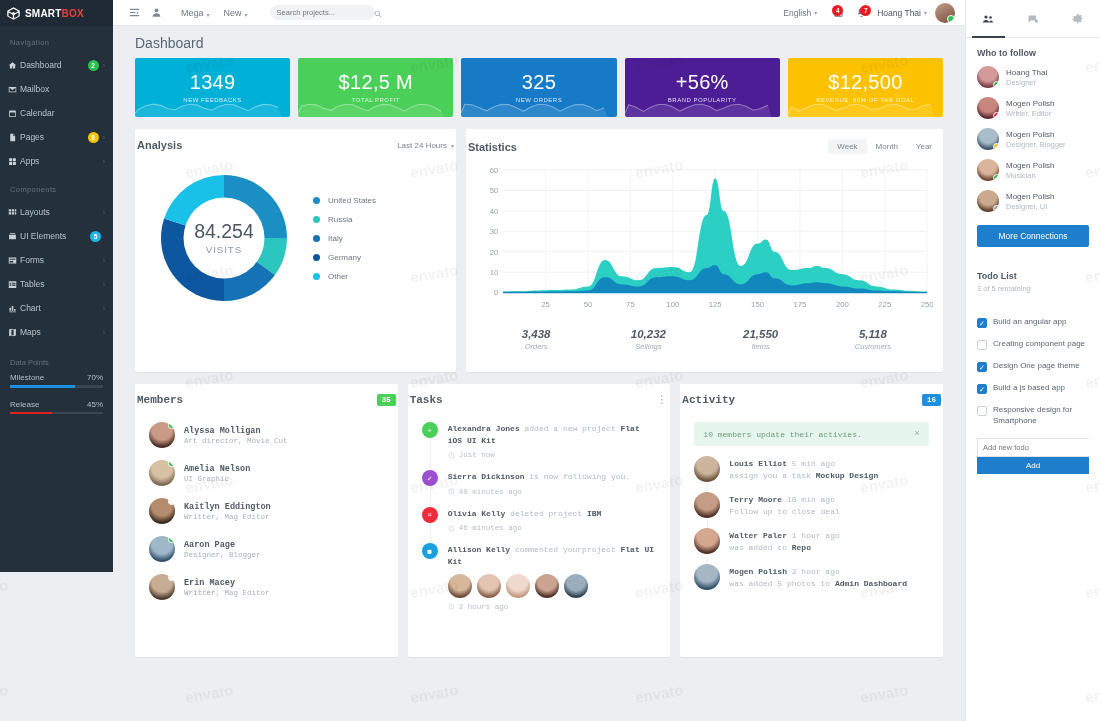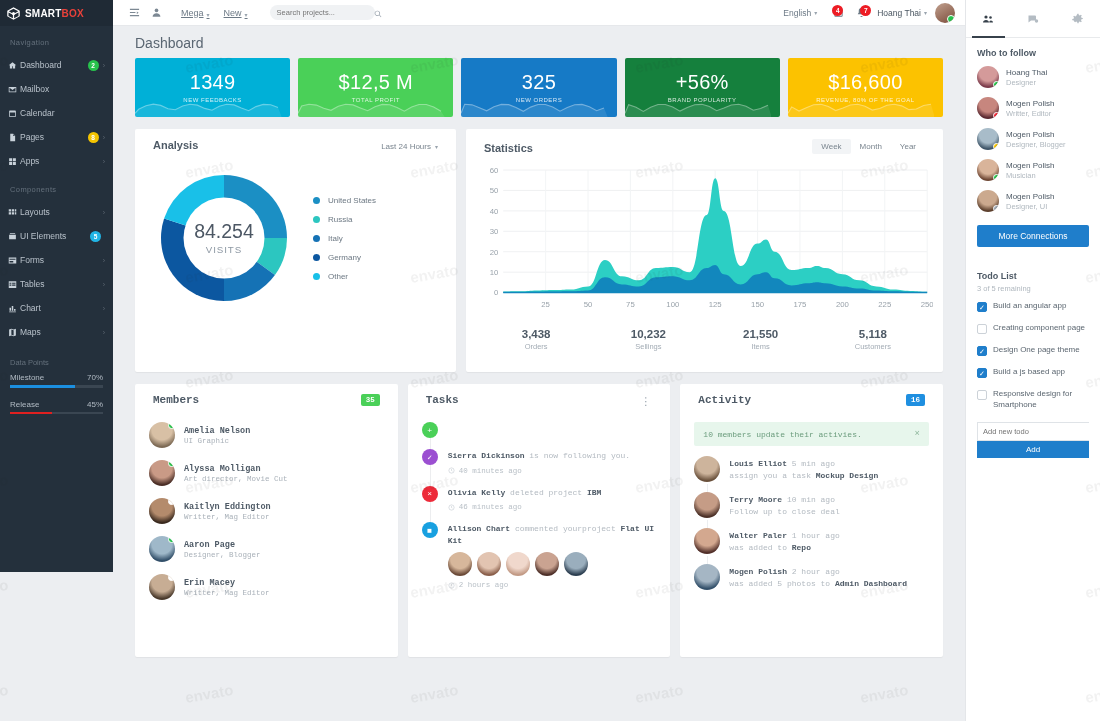--- a/index.html
+++ b/index.html
@@ -56,21 +56,21 @@
     height: 26px; background: #fff; display: flex; align-items: center;
     padding: 0 10px; border-bottom: 1px solid #e6e8eb; flex: 0 0 26px;
   }
   .tb-ico {
     width: 22px; display: flex; align-items: center; justify-content: center;
     color: #7c8893; cursor: pointer;
   }
   .tb-ico svg { width: 11px; height: 11px; fill: currentColor; }
   .tb-menu {
     font-size: 9px; color: #6d7a86; margin-left: 14px; cursor: pointer;
-    display: flex; align-items: flex-end; gap: 3px; text-decoration: underline;
+    display: flex; align-items: flex-end; gap: 3px;
   }
   .caret { font-size: 6px; color: #9aa4ae; }
   .searchbox {
     margin-left: 22px; width: 105px; height: 15px; background: #f0f2f4;
     border-radius: 8px; display: flex; align-items: center; padding: 0 7px;
   }
   .searchbox input {
     border: 0; background: transparent; outline: none; font-size: 7.5px;
     color: #8b949d; flex: 1; font-family: inherit;
   }
@@ -113,22 +113,22 @@
   .card-val { font-size: 20px; font-weight: 300; letter-spacing: .3px; line-height: 1; }
   .card-lbl {
     font-size: 6px; letter-spacing: .5px; margin-top: 5px; opacity: .82;
     text-transform: uppercase; text-align: center; padding: 0 4px;
   }
   .card-spark { position: absolute; left: 0; right: 0; bottom: 0; height: 22px; opacity: .4; }
 
   
   .panel { background: #fff; border-radius: 2px; box-shadow: 0 1px 1px rgba(0,0,0,.05); }
   .panel-head {
-    display: flex; align-items: flex-end; justify-content: space-between;
-    padding: 10px 18px 8px;
+    display: flex; align-items: center; justify-content: space-between;
+    padding: 10px 2px 8px;
   }
   .panel-title { font-size: 11px; font-weight: bold; color: #4e5a66; }
   .row2 { display: flex; gap: 10px; margin-bottom: 12px; }
 
   .analysis { width: 321px; flex: 0 0 321px; height: 243px; }
   .sel-24h { font-size: 8px; color: #7a858f; display: flex; align-items: center; gap: 4px; cursor: pointer; }
   .donut-wrap { display: flex; align-items: center; padding: 4px 14px 0; }
   .donut { width: 150px; height: 150px; flex: 0 0 150px; }
   .donut-center-num { font-size: 13px; fill: #4c5764; text-anchor: middle; font-family: "Liberation Sans", sans-serif; }
   .donut-center-lbl { font-size: 6.5px; fill: #8d98a3; text-anchor: middle; letter-spacing: .6px; }
@@ -136,21 +136,21 @@
   .legend-item { display: flex; align-items: center; gap: 8px; font-size: 8px; color: #6c7883; }
   .legend-dot { width: 7px; height: 7px; border-radius: 50%; flex: 0 0 7px; }
 
   .stats { flex: 1; height: 243px; min-width: 0; }
   .seg { display: flex; }
   .seg-btn {
     font-size: 8px; color: #7a858f; padding: 3px 9px; border-radius: 2px; cursor: pointer;
   }
   .seg-btn.active { background: #f2f4f6; }
   .chart-area { padding: 0 10px; }
-  .kpis { display: flex; padding: 2px 14px 0; }
+  .kpis { display: flex; padding: 2px 14px 0; font-style: italic; }
   .kpi { flex: 1; text-align: center; }
   .kpi-v { font-size: 11.5px; font-weight: bold; color: #4e5a66; }
   .kpi-l { font-size: 7.5px; color: #a3acb5; margin-top: 2px; }
 
   
   .row3 { display: flex; gap: 10px; }
   .col3 { flex: 1; height: 273px; display: flex; flex-direction: column; min-width: 0; font-family: Liberation Mono, monospace; }
   .badge-sq {
     font-size: 7.5px; color: #fff; border-radius: 2px; padding: 2px 5px; font-weight: bold;
   }
@@ -202,21 +202,21 @@
     color: #b4bcc3; cursor: pointer; position: relative;
   }
   .rb-tab svg { width: 12px; height: 12px; fill: currentColor; }
   .rb-tab.active { color: #37414b; }
   .rb-tab.active::after {
     content: ''; position: absolute; bottom: -1px; left: 6px; right: 6px;
     height: 2px; background: #37414b;
   }
   .rb-sec { padding: 10px 11px 0; }
   .rb-h { font-size: 9px; font-weight: bold; color: #4e5a66; margin-bottom: 8px; }
-  .rb-sub { font-size: 7.5px; color: #b0b8bf; margin-top: -5px; margin-bottom: 8px; }
+  .rb-sub { font-size: 7.5px; color: #b0b8bf; margin-top: -5px; margin-bottom: 24px; }
   .follow { display: flex; align-items: center; gap: 7px; margin-bottom: 9px; }
   .f-av { width: 22px; height: 22px; border-radius: 50%; position: relative; flex: 0 0 22px; overflow: hidden; }
   .f-av .st {
     position: absolute; bottom: 0; right: -1px; width: 7px; height: 7px;
     border-radius: 50%; border: 1.5px solid #fff;
   }
   .f-n { font-size: 8px; color: #4e5a66; }
   .f-r { font-size: 7.5px; color: #b0b8bf; margin-top: 1px; }
   .btn-blue {
     background: #1f7ecb; color: #fff; font-size: 8.5px; text-align: center;
@@ -476,30 +476,30 @@
             </svg>
           </div>
           <div class="card" style="background: rgb(22, 122, 198);">
             <div class="card-val">325</div>
             <div class="card-lbl">New Orders</div>
             <svg class="card-spark" viewBox="0 0 160 24" preserveAspectRatio="none">
               <path d="M0,20 L4,10.138253319622956 L12,10.725620585394546 L20,13.98193613538605 L28,17.28753257110268 L36,12.818403469247816 L44,10.250386803527952 L52,10.525680290501562 L60,13.543279564319933 L68,17.80396362028861 L76,13.223131972592538 L84,10.394919070640793 L92,10.356987860212241 L100,13.123255190184537 L108,17.67878576185719 L116,13.647831112885042 L124,10.571245875372691 L132,10.220248546432607 L140,12.723619007543013 L148,17.162878043345312 L156,14.090725351782174 L160,24 L0,24 Z" fill="#fff" opacity=".25"></path>
               <path d="M0,20 L4,10.138253319622956 L12,10.725620585394546 L20,13.98193613538605 L28,17.28753257110268 L36,12.818403469247816 L44,10.250386803527952 L52,10.525680290501562 L60,13.543279564319933 L68,17.80396362028861 L76,13.223131972592538 L84,10.394919070640793 L92,10.356987860212241 L100,13.123255190184537 L108,17.67878576185719 L116,13.647831112885042 L124,10.571245875372691 L132,10.220248546432607 L140,12.723619007543013 L148,17.162878043345312 L156,14.090725351782174" stroke="#fff" fill="none" stroke-width="1.2"></path>
             </svg>
           </div>
-          <div class="card" style="background: #15803d;">
+          <div class="card" style="background: #4c1d95;">
             <div class="card-val">+56%</div>
             <div class="card-lbl">Brand Popularity</div>
             <svg class="card-spark" viewBox="0 0 160 24" preserveAspectRatio="none">
               <path d="M0,20 L4,10.491293926666337 L12,13.462208622716894 L20,17.901974451053164 L28,13.302122808699679 L36,10.425908408036168 L44,10.328605802694891 L52,13.045915030682433 L60,17.580863376062226 L68,13.7304082913516 L76,10.608180524055877 L84,10.1979894520106 L92,12.650332965900354 L100,17.065453486326355 L108,14.176543642461137 L116,10.821355596215597 L124,10.099990941974749 L132,12.277116237048965 L140,16.553950652223644 L148,14.638663705386872 L156,11.064542404170114 L160,24 L0,24 Z" fill="#fff" opacity=".25"></path>
               <path d="M0,20 L4,10.491293926666337 L12,13.462208622716894 L20,17.901974451053164 L28,13.302122808699679 L36,10.425908408036168 L44,10.328605802694891 L52,13.045915030682433 L60,17.580863376062226 L68,13.7304082913516 L76,10.608180524055877 L84,10.1979894520106 L92,12.650332965900354 L100,17.065453486326355 L108,14.176543642461137 L116,10.821355596215597 L124,10.099990941974749 L132,12.277116237048965 L140,16.553950652223644 L148,14.638663705386872 L156,11.064542404170114" stroke="#fff" fill="none" stroke-width="1.2"></path>
             </svg>
           </div>
           <div class="card" style="background: rgb(252, 194, 0);">
-            <div class="card-val">$16,600</div>
+            <div class="card-val">$12,500</div>
             <div class="card-lbl">Revenue, 80% of the goal</div>
             <svg class="card-spark" viewBox="0 0 160 24" preserveAspectRatio="none">
               <path d="M0,20 L4,12.969318709153413 L12,17.483003922118193 L20,13.813626533599269 L28,10.64622502774768 L36,10.176901801305812 L44,12.577850157449685 L52,16.96816924809255 L60,14.262936011308879 L68,10.86515899115961 L76,10.085134027012945 L84,12.209049970323072 L92,16.457648345604994 L100,14.727869020533392 L108,11.11392156165261 L116,10.026455907684365 L124,11.864459989541254 L132,15.953575547766572 L140,15.206481817321976 L148,11.391472738340532 L156,10.001112758746654 L160,24 L0,24 Z" fill="#fff" opacity=".25"></path>
               <path d="M0,20 L4,12.969318709153413 L12,17.483003922118193 L20,13.813626533599269 L28,10.64622502774768 L36,10.176901801305812 L44,12.577850157449685 L52,16.96816924809255 L60,14.262936011308879 L68,10.86515899115961 L76,10.085134027012945 L84,12.209049970323072 L92,16.457648345604994 L100,14.727869020533392 L108,11.11392156165261 L116,10.026455907684365 L124,11.864459989541254 L132,15.953575547766572 L140,15.206481817321976 L148,11.391472738340532 L156,10.001112758746654" stroke="#fff" fill="none" stroke-width="1.2"></path>
             </svg>
           </div>
         </div>
 
       <div class="row2">
 
@@ -622,35 +622,35 @@
 
       <div class="row3">
 
         <section class="panel col3">
           <div class="panel-head">
             <div class="panel-title">Members</div>
             <span class="badge-sq" style="background:#4ad058">35</span>
           </div>
           <div class="panel-body" id="members">
               <div class="member">
+                <div class="m-av" style="background: radial-gradient(circle at 50% 30%, rgb(201, 154, 134) 0px, rgb(201, 154, 134) 45%, rgb(74, 46, 38) 75%);">
+                  <span class="status" style="background: rgb(39, 194, 76);"></span>
+                </div>
+                <div>
+                  <div class="m-name">Alyssa Molligan</div>
+                  <div class="m-role">Art director, Movie Cut</div>
+                </div>
+              </div>
+              <div class="member">
                 <div class="m-av" style="background: radial-gradient(circle at 50% 30%, rgb(216, 192, 165) 0px, rgb(216, 192, 165) 45%, rgb(125, 106, 85) 75%);">
                   <span class="status" style="background: rgb(39, 194, 76);"></span>
                 </div>
                 <div>
                   <div class="m-name">Amelia Nelson</div>
                   <div class="m-role">UI Graphic</div>
-                </div>
-              </div>
-              <div class="member">
-                <div class="m-av" style="background: radial-gradient(circle at 50% 30%, rgb(201, 154, 134) 0px, rgb(201, 154, 134) 45%, rgb(74, 46, 38) 75%);">
-                  <span class="status" style="background: rgb(39, 194, 76);"></span>
-                </div>
-                <div>
-                  <div class="m-name">Alyssa Molligan</div>
-                  <div class="m-role">Art director, Movie Cut</div>
                 </div>
               </div>
               <div class="member">
                 <div class="m-av" style="background: radial-gradient(circle at 50% 30%, rgb(180, 139, 108) 0px, rgb(180, 139, 108) 45%, rgb(58, 42, 31) 75%);">
                   <span class="status" style="background: rgb(255, 255, 255);"></span>
                 </div>
                 <div>
                   <div class="m-name">Kaitlyn Eddington</div>
                   <div class="m-role">Writter, Mag Editor</div>
                 </div>
@@ -678,20 +678,30 @@
 
         <section class="panel col3">
           <div class="panel-head">
             <div class="panel-title">Tasks</div>
             <span class="kebab">⋮</span>
           </div>
           <div class="panel-body" id="tasks">
               <div class="task">
                 <div class="t-line"></div>
                 <div class="t-ico" style="background: rgb(74, 208, 88);">+</div>
+                <div>
+                  <div class="t-txt"><b>Alexandra Jones</b> added a new project <b>Flat iOS UI Kit</b></div>
+                  <div class="t-time">
+                    <svg viewBox="0 0 24 24">
+                      <circle cx="12" cy="12" r="9"></circle>
+                      <path d="M12 7v5l3 2"></path>
+                    </svg>
+                    <span>Just now</span>
+                  </div>
+                </div>
               </div>
               <div class="task">
                 <div class="t-line"></div>
                 <div class="t-ico" style="background: rgb(155, 79, 209);">✓</div>
                 <div>
                   <div class="t-txt"><b>Sierra Dickinson</b> is now following you.</div>
                   <div class="t-time">
                     <svg viewBox="0 0 24 24">
                       <circle cx="12" cy="12" r="9"></circle>
                       <path d="M12 7v5l3 2"></path>
@@ -710,21 +720,21 @@
                       <circle cx="12" cy="12" r="9"></circle>
                       <path d="M12 7v5l3 2"></path>
                     </svg>
                     <span>46 minutes ago</span>
                   </div>
                 </div>
               </div>
               <div class="task">
                 <div class="t-ico" style="background: rgb(24, 160, 224);">■</div>
                 <div>
-                  <div class="t-txt"><b>Allison Chart</b> commented yourproject <b>Flat UI Kit</b></div>
+                  <div class="t-txt"><b>Allison Kelly</b> commented yourproject <b>Flat UI Kit</b></div>
                   <div class="t-avatars">
                     <div class="ta" style="background: radial-gradient(circle at 50% 30%, rgb(215, 183, 155) 0px, rgb(215, 183, 155) 45%, rgb(107, 74, 56) 75%);"></div>
                     <div class="ta" style="background: radial-gradient(circle at 50% 30%, rgb(226, 196, 177) 0px, rgb(226, 196, 177) 45%, rgb(138, 95, 75) 75%);"></div>
                     <div class="ta" style="background: radial-gradient(circle at 50% 30%, rgb(240, 216, 204) 0px, rgb(240, 216, 204) 45%, rgb(194, 154, 133) 75%);"></div>
                     <div class="ta" style="background: radial-gradient(circle at 50% 30%, rgb(202, 163, 145) 0px, rgb(202, 163, 145) 45%, rgb(77, 47, 40) 75%);"></div>
                     <div class="ta" style="background: radial-gradient(circle at 50% 30%, rgb(154, 174, 189) 0px, rgb(154, 174, 189) 45%, rgb(44, 62, 80) 75%);"></div>
                   </div>
                   <div class="t-time">
                     <svg viewBox="0 0 24 24">
                       <circle cx="12" cy="12" r="9"></circle>

